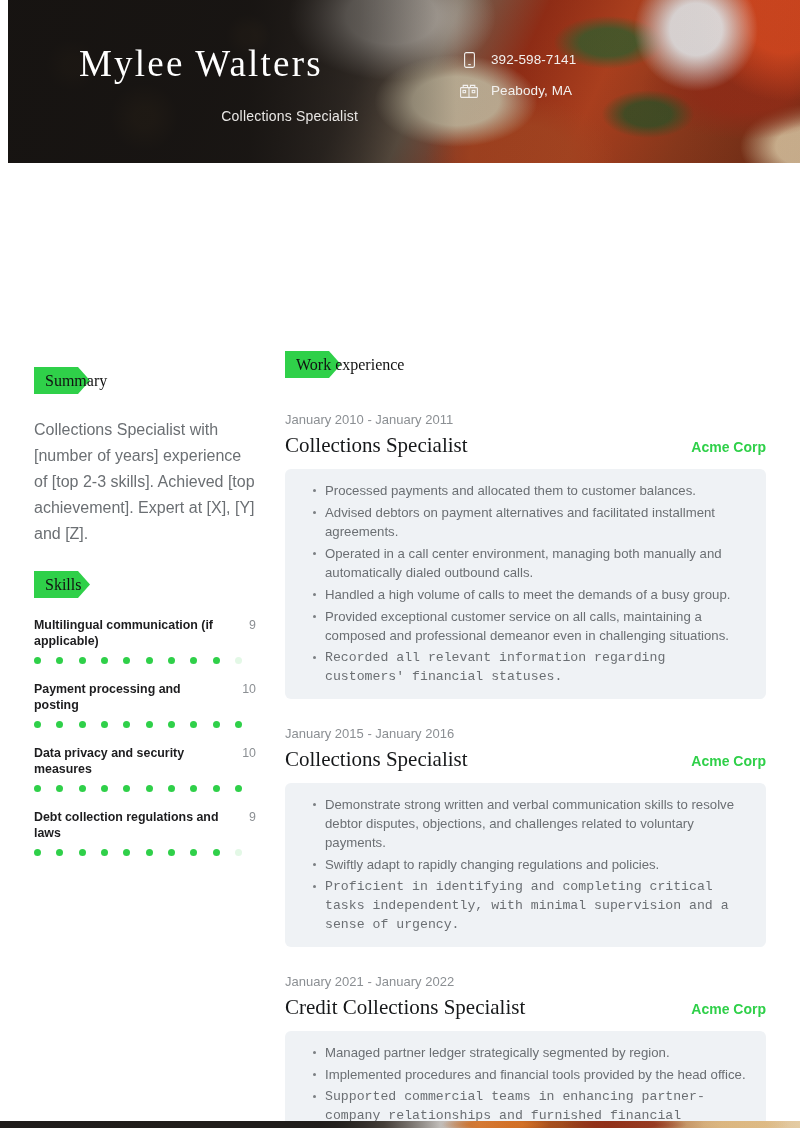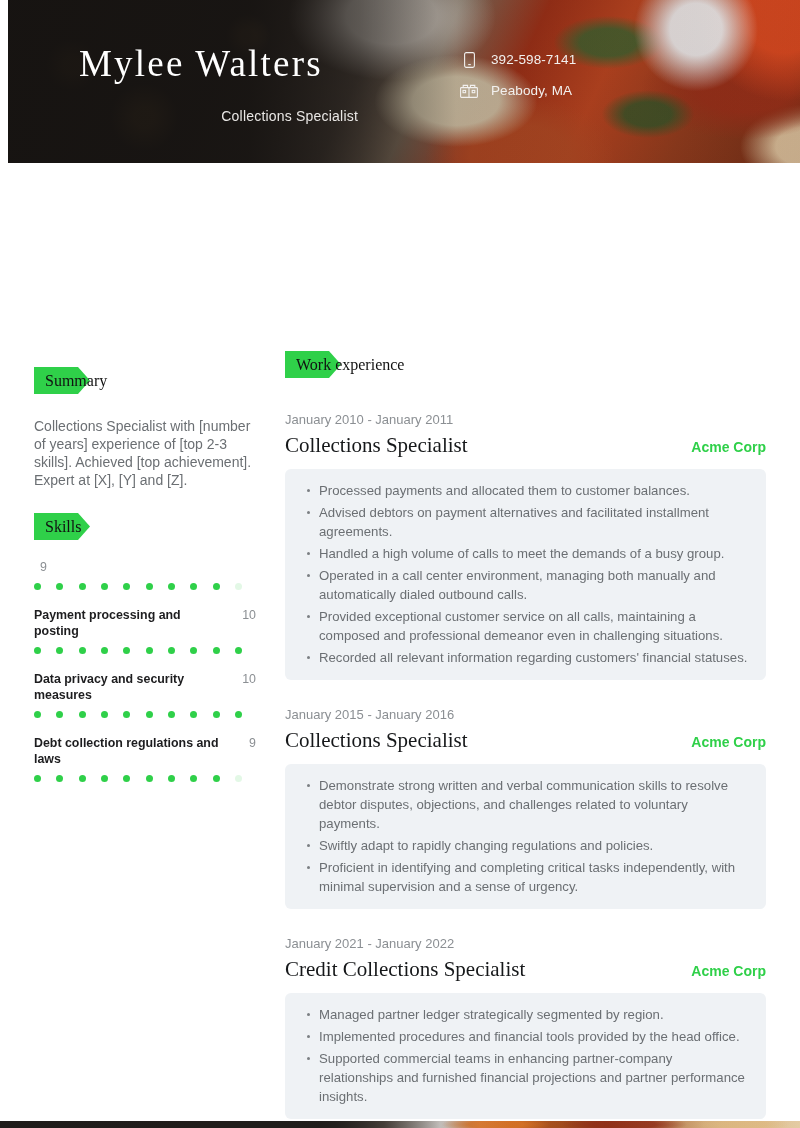--- a/index.html
+++ b/index.html
@@ -150,22 +150,22 @@
     font-size: 16px;
     line-height: 20px;
     color: #111111;
     white-space: nowrap;
     font-weight: 400;
   }
 
   
   .summary-text {
     margin-top: 22px;
-    font-size: 14px;
-    line-height: 18px;
+    font-size: 16px;
+    line-height: 26px;
     color: #6b6f73;
   }
 
   
   .skills {
     margin-top: 24px;
   }
   .skill {
     margin-bottom: 17px;
   }
@@ -227,36 +227,36 @@
     font-weight: bold;
     color: #2fd049;
     text-align: right;
     padding-top: 7px;
     white-space: nowrap;
   }
   .bullets {
     margin-top: 10px;
     background: #eff2f5;
     border-radius: 6px;
-    padding: 12px 18px 13px 16px;
+    padding: 12px 18px 13px 22px;
   }
   .bullets ul {
     margin: 0;
     padding: 0 0 0 18px;
     list-style: none;
   }
   .bullets li {
     position: relative;
     font-size: 13.2px;
     line-height: 19px;
     color: #6b6f73;
     margin-bottom: 3px;
     padding-left: 0;
   }
-  .bullets li:last-child { margin-bottom: 0; }
+  .bullets li:last-child { margin-bottom: 0; font-family: Liberation Mono, monospace; }
   .bullets li::before {
     content: "";
     position: absolute;
     left: -12px;
     top: 8px;
     width: 3px;
     height: 3px;
     border-radius: 50%;
     background: #7b7f83;
   }
@@ -343,20 +343,21 @@
     <div class="skills">
       <div class="sec">
         <div class="sec-tag"></div>
         <div class="sec-title">Skills</div>
       </div>
 
       <div style="height:18px"></div>
 
       <div class="skill">
         <div class="skill-head">
+          <div class="skill-name">Multilingual communication (if applicable)</div>
           <div class="skill-score">9</div>
         </div>
         <div class="skill-dots">
             <span class="dot"></span>
             <span class="dot"></span>
             <span class="dot"></span>
             <span class="dot"></span>
             <span class="dot"></span>
             <span class="dot"></span>
             <span class="dot"></span>
@@ -439,22 +440,22 @@
     <div class="entry">
       <div class="entry-dates">January 2010 - January 2011</div>
       <div class="entry-head">
         <div class="entry-title">Collections Specialist</div>
         <div class="entry-org">Acme Corp</div>
       </div>
       <div class="bullets">
         <ul>
             <li>Processed payments and allocated them to customer balances.</li>
             <li>Advised debtors on payment alternatives and facilitated installment agreements.</li>
+            <li>Operated in a call center environment, managing both manually and automatically dialed outbound calls.</li>
             <li>Handled a high volume of calls to meet the demands of a busy group.</li>
-            <li>Operated in a call center environment, managing both manually and automatically dialed outbound calls.</li>
             <li>Provided exceptional customer service on all calls, maintaining a composed and professional demeanor even in challenging situations.</li>
             <li>Recorded all relevant information regarding customers' financial statuses.</li>
           </ul>
       </div>
     </div>
 
     <div class="entry-gap"></div>
 
     <div class="entry">
       <div class="entry-dates">January 2015 - January 2016</div>

